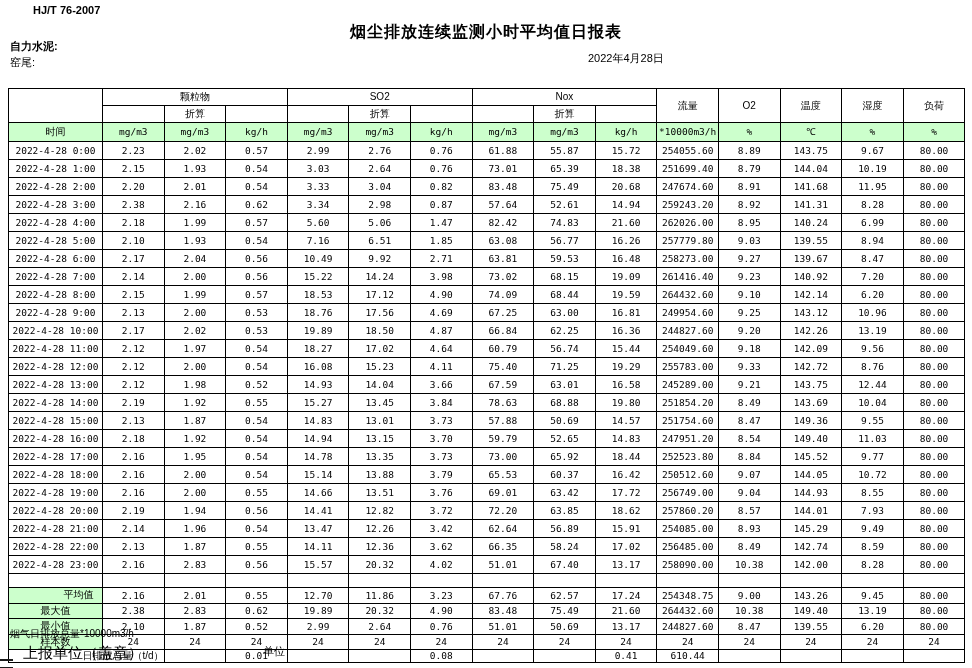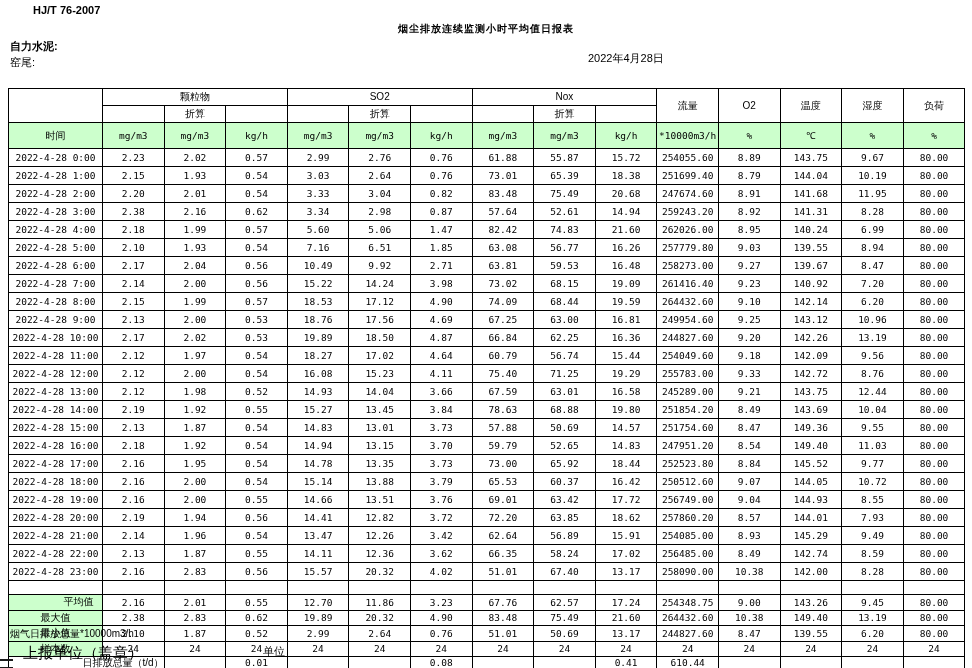--- a/index.html
+++ b/index.html
@@ -2,40 +2,40 @@
 <html><head>
 <meta charset="utf-8">
 <style>
   html,body { margin:0; padding:0; }
   body {
     width:972px; height:668px; background:#ffffff; position:relative;
     font-family:"Liberation Sans","DejaVu Sans",sans-serif; color:#000;
     overflow:hidden;
   }
   .std-label { position:absolute; left:10px; top:4px; font-weight:bold; font-size:11px;margin-left:23px; }
-  .page-title { position:absolute; left:0; top:22px; width:972px; text-align:center; font-weight:bold; font-size:10px; letter-spacing:1px; }
+  .page-title { position:absolute; left:0; top:22px; width:972px; text-align:center; font-weight:bold; font-size:16px; letter-spacing:1px; }
   .company-label { position:absolute; left:10px; top:39px; font-weight:bold; font-size:11px;text-align:right; }
   .kiln-label { position:absolute; left:10px; top:55px; font-weight:normal; font-size:11px; }
   .date-label { position:absolute; left:588px; top:51px; font-size:11px; }
 
   table.report {
     position:absolute; left:8px; top:88px; width:956px;
     border-collapse:collapse; table-layout:fixed;
   }
   table.report th, table.report td {
     border:1px solid #000; font-weight:normal; font-size:10px;
     text-align:center; vertical-align:middle; padding:0;
     line-height:1; overflow:hidden; white-space:nowrap;
   }
   thead tr { height:17px; }
   tr.data-row { height:18px; }
   tr.data-row td, tr.units-row td, tr.summary-row td, tr.daily-row td {
     font-family:"DejaVu Sans Mono","Liberation Mono",monospace; font-size:9.5px;
   }
-  tr.units-row { height:26px; }
+  tr.units-row { height:19px; }
   tr.units-row td:first-child,
   tr.summary-row td:first-child,
   tr.daily-row td:first-child {
     font-family:"Liberation Sans","DejaVu Sans",sans-serif; font-size:10px;
   }
   tr.spacer-row { height:14px; }
   tr.summary-row { height:15.5px; }
   tr.daily-row { height:12.5px; }
   tr.daily-row td:first-child { text-align:right; padding-left:3px; }
   .green { background:#ccffcc; }

